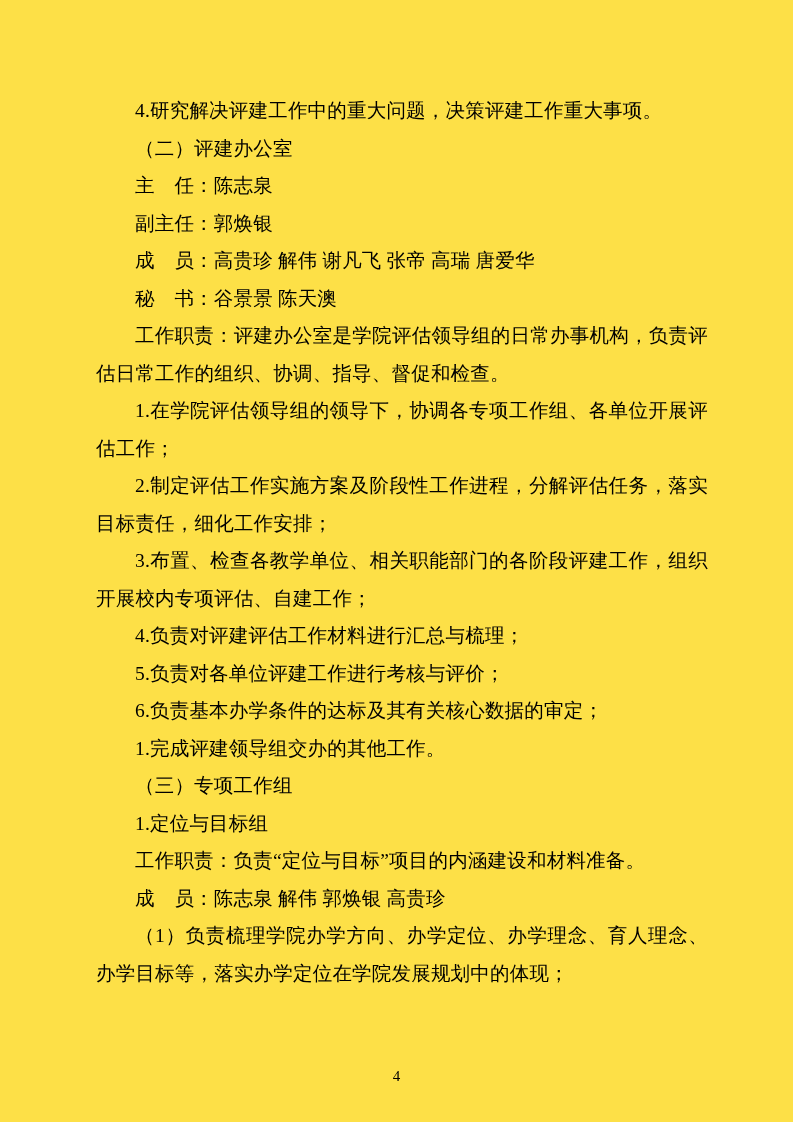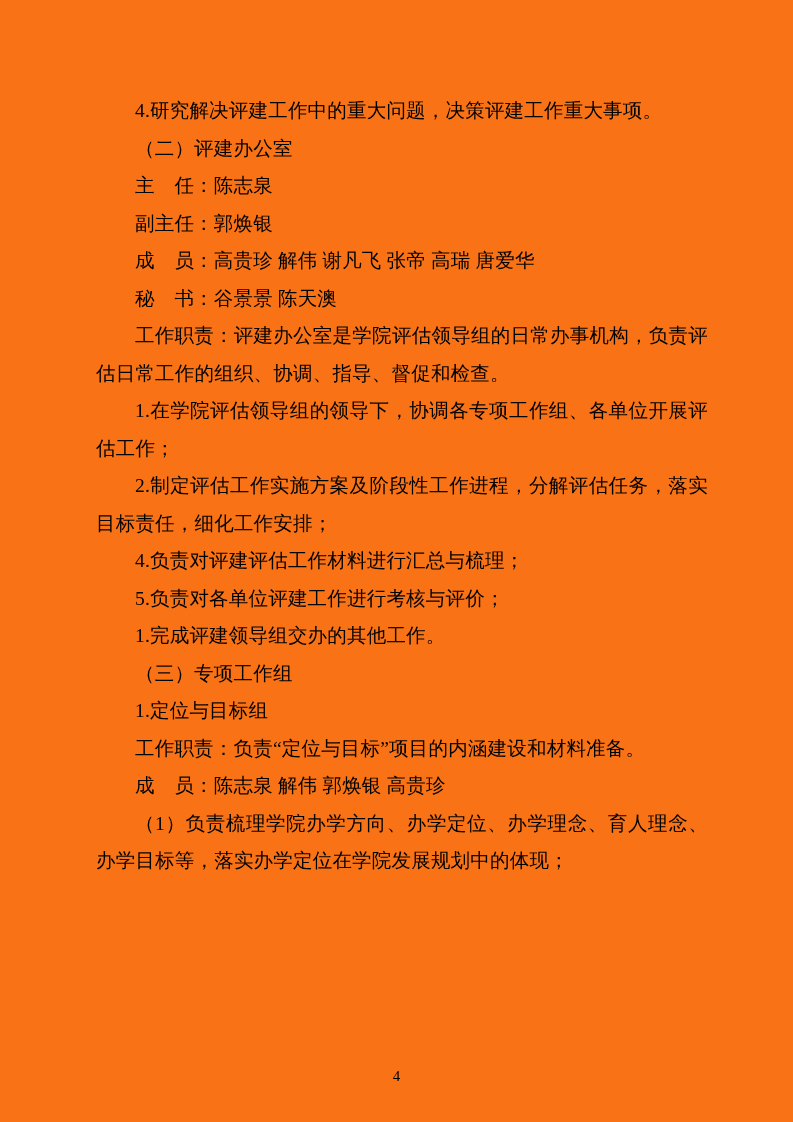--- a/index.html
+++ b/index.html
@@ -4,21 +4,21 @@
 <style>
   html, body {
     margin: 0;
     padding: 0;
     background: #ffffff;
   }
   .page {
     width: 793px;
     height: 1122px;
     position: relative;
-    background: #f97316;
+    background: #fde047;
     font-family: "Liberation Serif", "DejaVu Serif", serif;
     color: #000000;
     box-sizing: border-box;
     overflow: hidden;
   }
   .content {
     position: absolute;
     left: 96px;
     top: 92px;
     width: 612px;
@@ -51,22 +51,24 @@
   <div class="content">
     <div class="para">4.研究解决评建工作中的重大问题，决策评建工作重大事项。</div>
     <div class="para bold">（二）评建办公室</div>
     <div class="para">主　任：陈志泉</div>
     <div class="para">副主任：郭焕银</div>
     <div class="para">成　员：高贵珍 解伟 谢凡飞 张帝 高瑞 唐爱华</div>
     <div class="para">秘　书：谷景景 陈天澳</div>
     <div class="para">工作职责：评建办公室是学院评估领导组的日常办事机构，负责评估日常工作的组织、协调、指导、督促和检查。</div>
     <div class="para">1.在学院评估领导组的领导下，协调各专项工作组、各单位开展评估工作；</div>
     <div class="para">2.制定评估工作实施方案及阶段性工作进程，分解评估任务，落实目标责任，细化工作安排；</div>
+    <div class="para">3.布置、检查各教学单位、相关职能部门的各阶段评建工作，组织开展校内专项评估、自建工作；</div>
     <div class="para">4.负责对评建评估工作材料进行汇总与梳理；</div>
     <div class="para">5.负责对各单位评建工作进行考核与评价；</div>
+    <div class="para">6.负责基本办学条件的达标及其有关核心数据的审定；</div>
     <div class="para">1.完成评建领导组交办的其他工作。</div>
     <div class="para bold">（三）专项工作组</div>
     <div class="para bold">1.定位与目标组</div>
     <div class="para">工作职责：负责“定位与目标”项目的内涵建设和材料准备。</div>
     <div class="para">成　员：陈志泉 解伟 郭焕银 高贵珍</div>
     <div class="para">（1）负责梳理学院办学方向、办学定位、办学理念、育人理念、办学目标等，落实办学定位在学院发展规划中的体现；</div>
   </div>
 
   <div class="footer">4</div>
 

